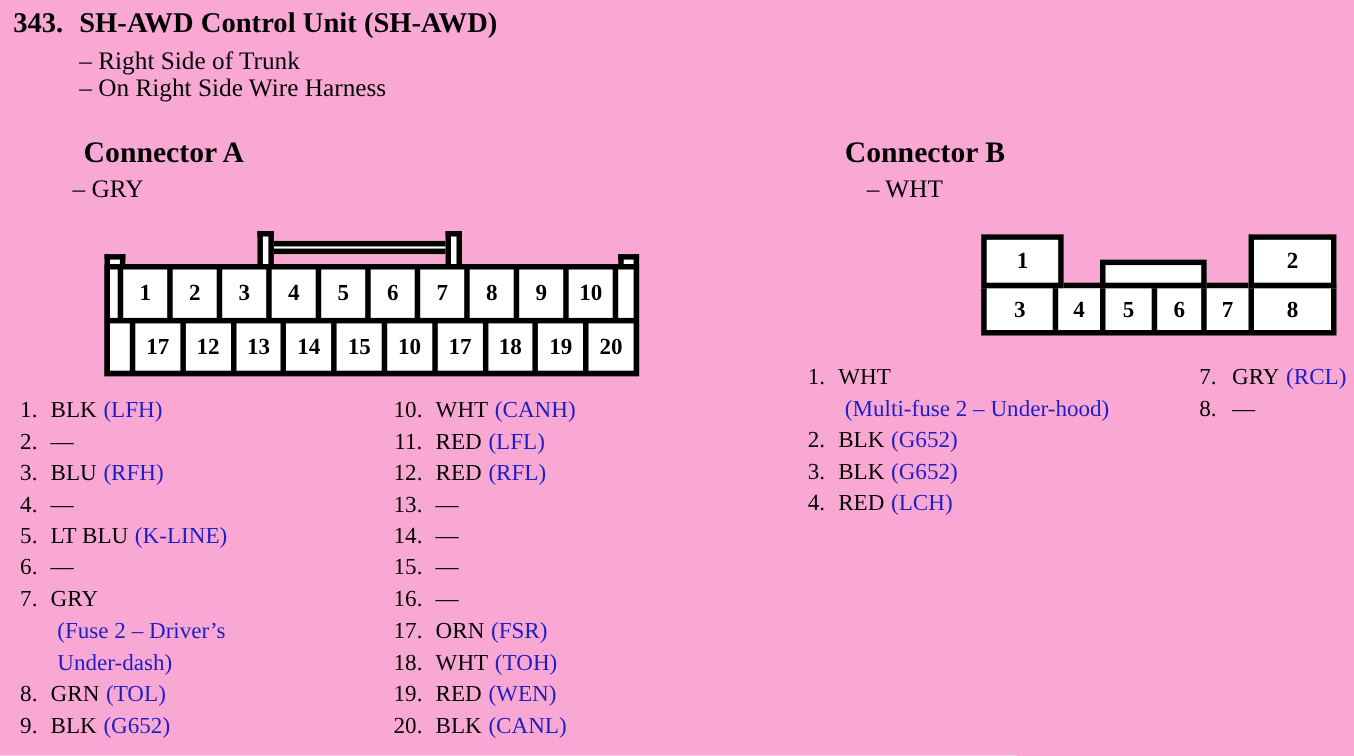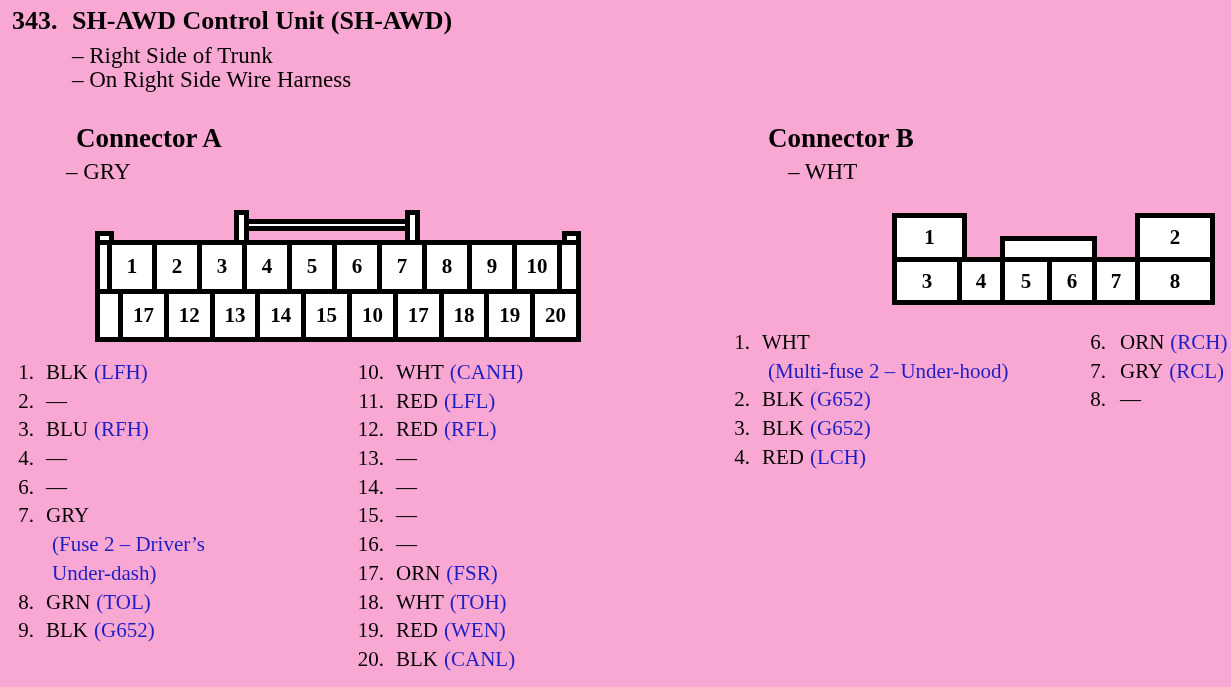--- a/index.html
+++ b/index.html
@@ -146,20 +146,21 @@
       <div class="pincell" style="flex:0 0 38px;">7</div>
       <div class="pincell" style="flex:1 1 auto;">8</div>
     </div>
   </div>
 
   <div class="pin-list colAL" style="left:8px; top:358px;">
     <div class="line"><span class="pn">1.</span><span class="wire">BLK</span><span class="sig">(LFH)</span></div>
     <div class="line"><span class="pn">2.</span><span class="wire">—</span><span class="sig"></span></div>
     <div class="line"><span class="pn">3.</span><span class="wire">BLU</span><span class="sig">(RFH)</span></div>
     <div class="line"><span class="pn">4.</span><span class="wire">—</span><span class="sig"></span></div>
+    <div class="line"><span class="pn">5.</span><span class="wire">LT BLU</span><span class="sig">(K-LINE)</span></div>
     <div class="line"><span class="pn">6.</span><span class="wire">—</span><span class="sig"></span></div>
     <div class="line"><span class="pn">7.</span><span class="wire">GRY</span><span class="sig"></span></div>
     <div class="line"><span class="pn"></span><span class="wire"></span><span class="sig">(Fuse 2 – Driver’s</span></div>
     <div class="line"><span class="pn"></span><span class="wire"></span><span class="sig">Under-dash)</span></div>
     <div class="line"><span class="pn">8.</span><span class="wire">GRN</span><span class="sig">(TOL)</span></div>
     <div class="line"><span class="pn">9.</span><span class="wire">BLK</span><span class="sig">(G652)</span></div>
   </div>
 
   <div class="pin-list colAR" style="left:348px; top:358px;">
     <div class="line"><span class="pn">10.</span><span class="wire">WHT</span><span class="sig">(CANH)</span></div>
@@ -177,18 +178,17 @@
 
   <div class="pin-list colBL" style="left:728px; top:328px;">
     <div class="line"><span class="pn">1.</span><span class="wire">WHT</span><span class="sig"></span></div>
     <div class="line"><span class="pn"></span><span class="wire"></span><span class="sig">(Multi-fuse 2 – Under-hood)</span></div>
     <div class="line"><span class="pn">2.</span><span class="wire">BLK</span><span class="sig">(G652)</span></div>
     <div class="line"><span class="pn">3.</span><span class="wire">BLK</span><span class="sig">(G652)</span></div>
     <div class="line"><span class="pn">4.</span><span class="wire">RED</span><span class="sig">(LCH)</span></div>
   </div>
 
   <div class="pin-list colBR" style="left:1082px; top:328px;">
-    <div class="line"><span class="pn">6.</span><span class="wire">ORN</span><span class="sig">(RCH)</span></div>
     <div class="line"><span class="pn">7.</span><span class="wire">GRY</span><span class="sig">(RCL)</span></div>
     <div class="line"><span class="pn">8.</span><span class="wire">—</span><span class="sig"></span></div>
   </div>
 
 </div>
 
 </body></html>

